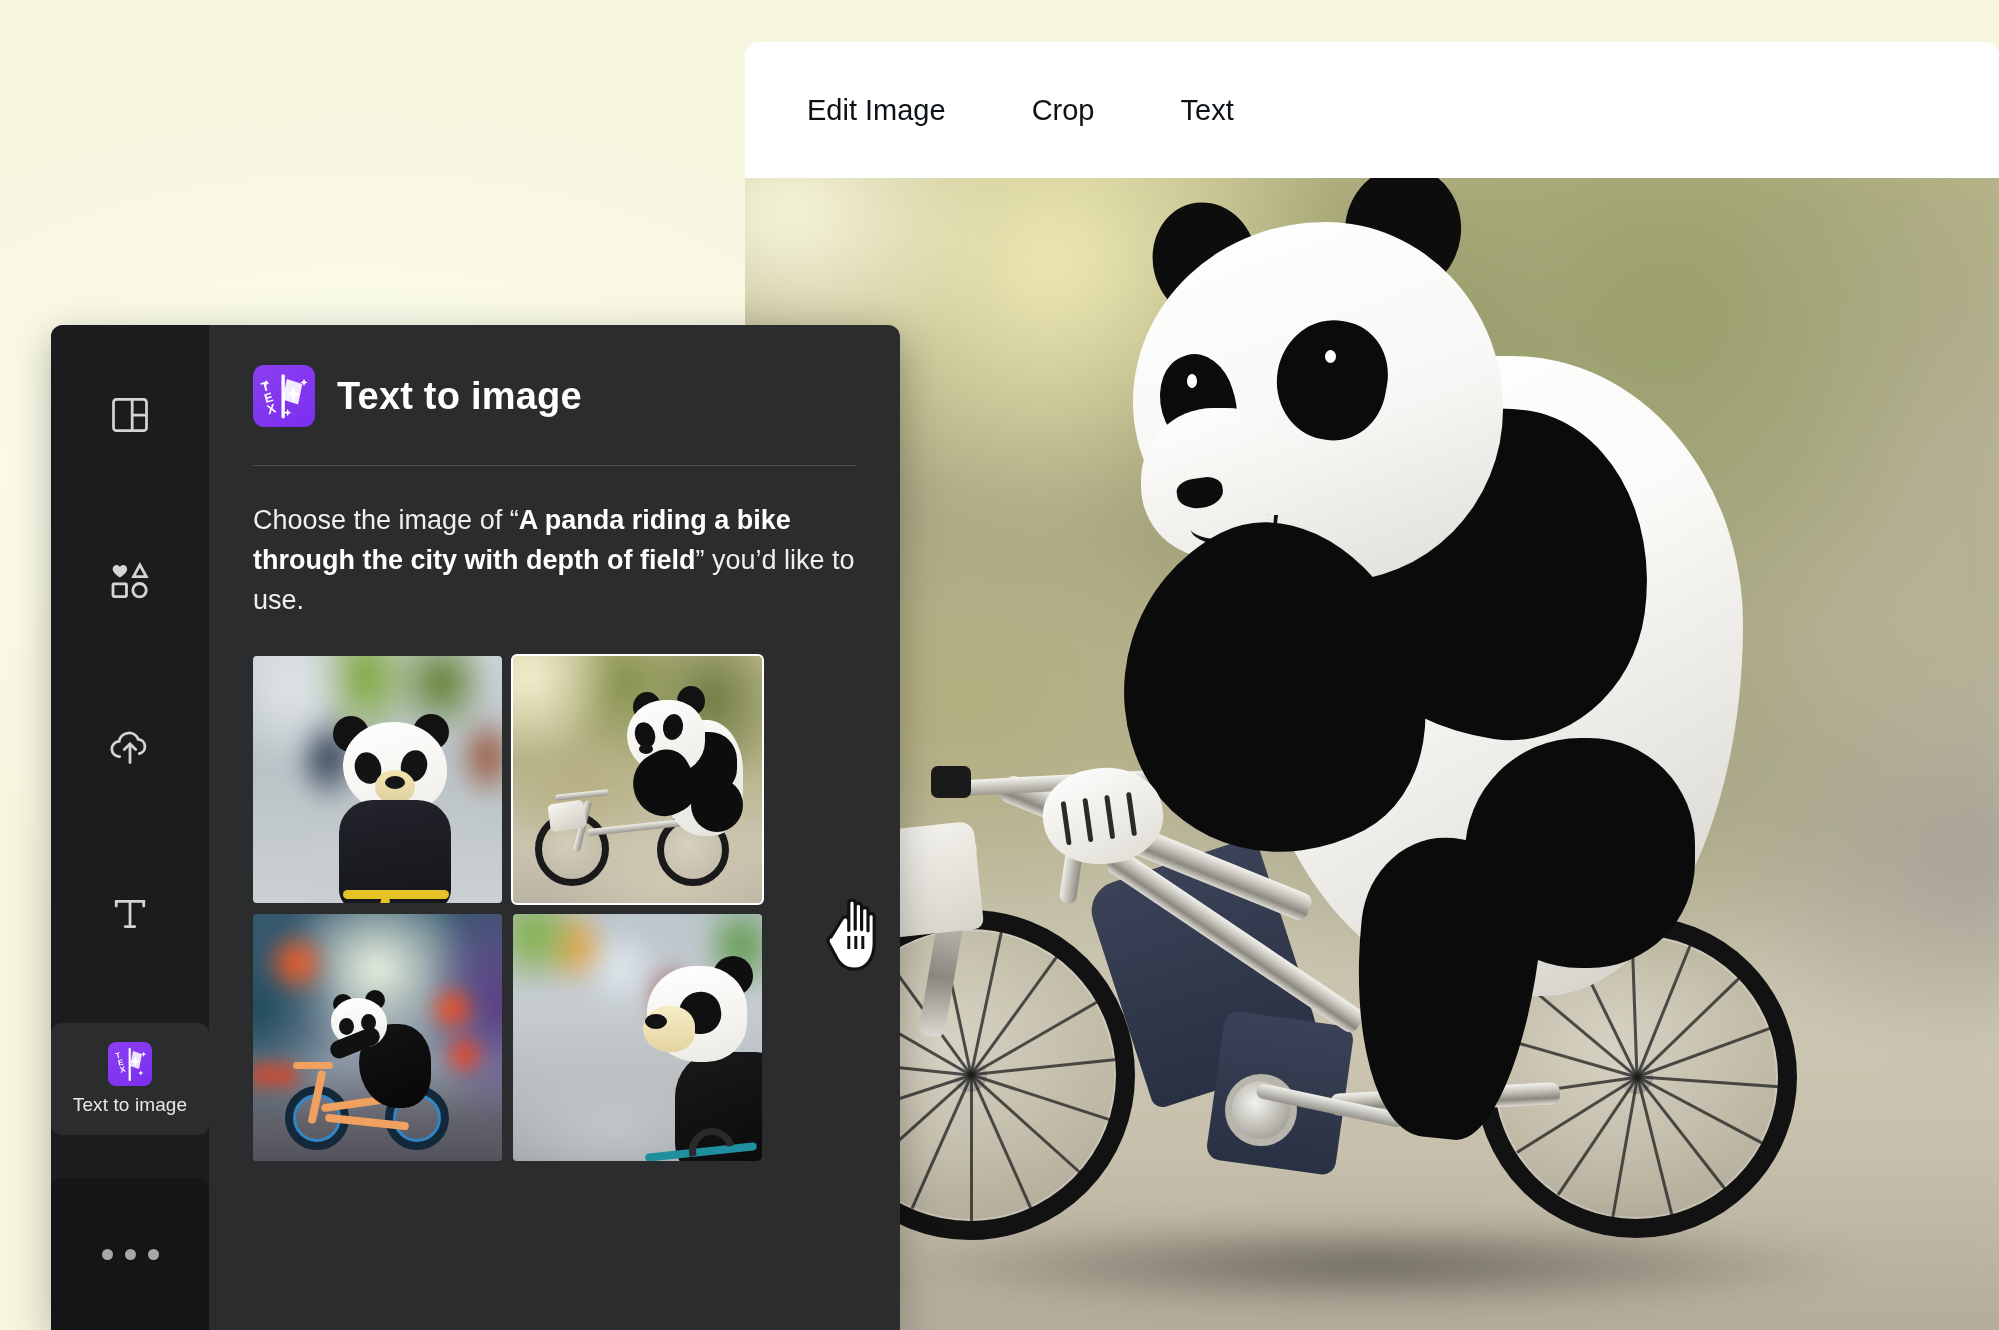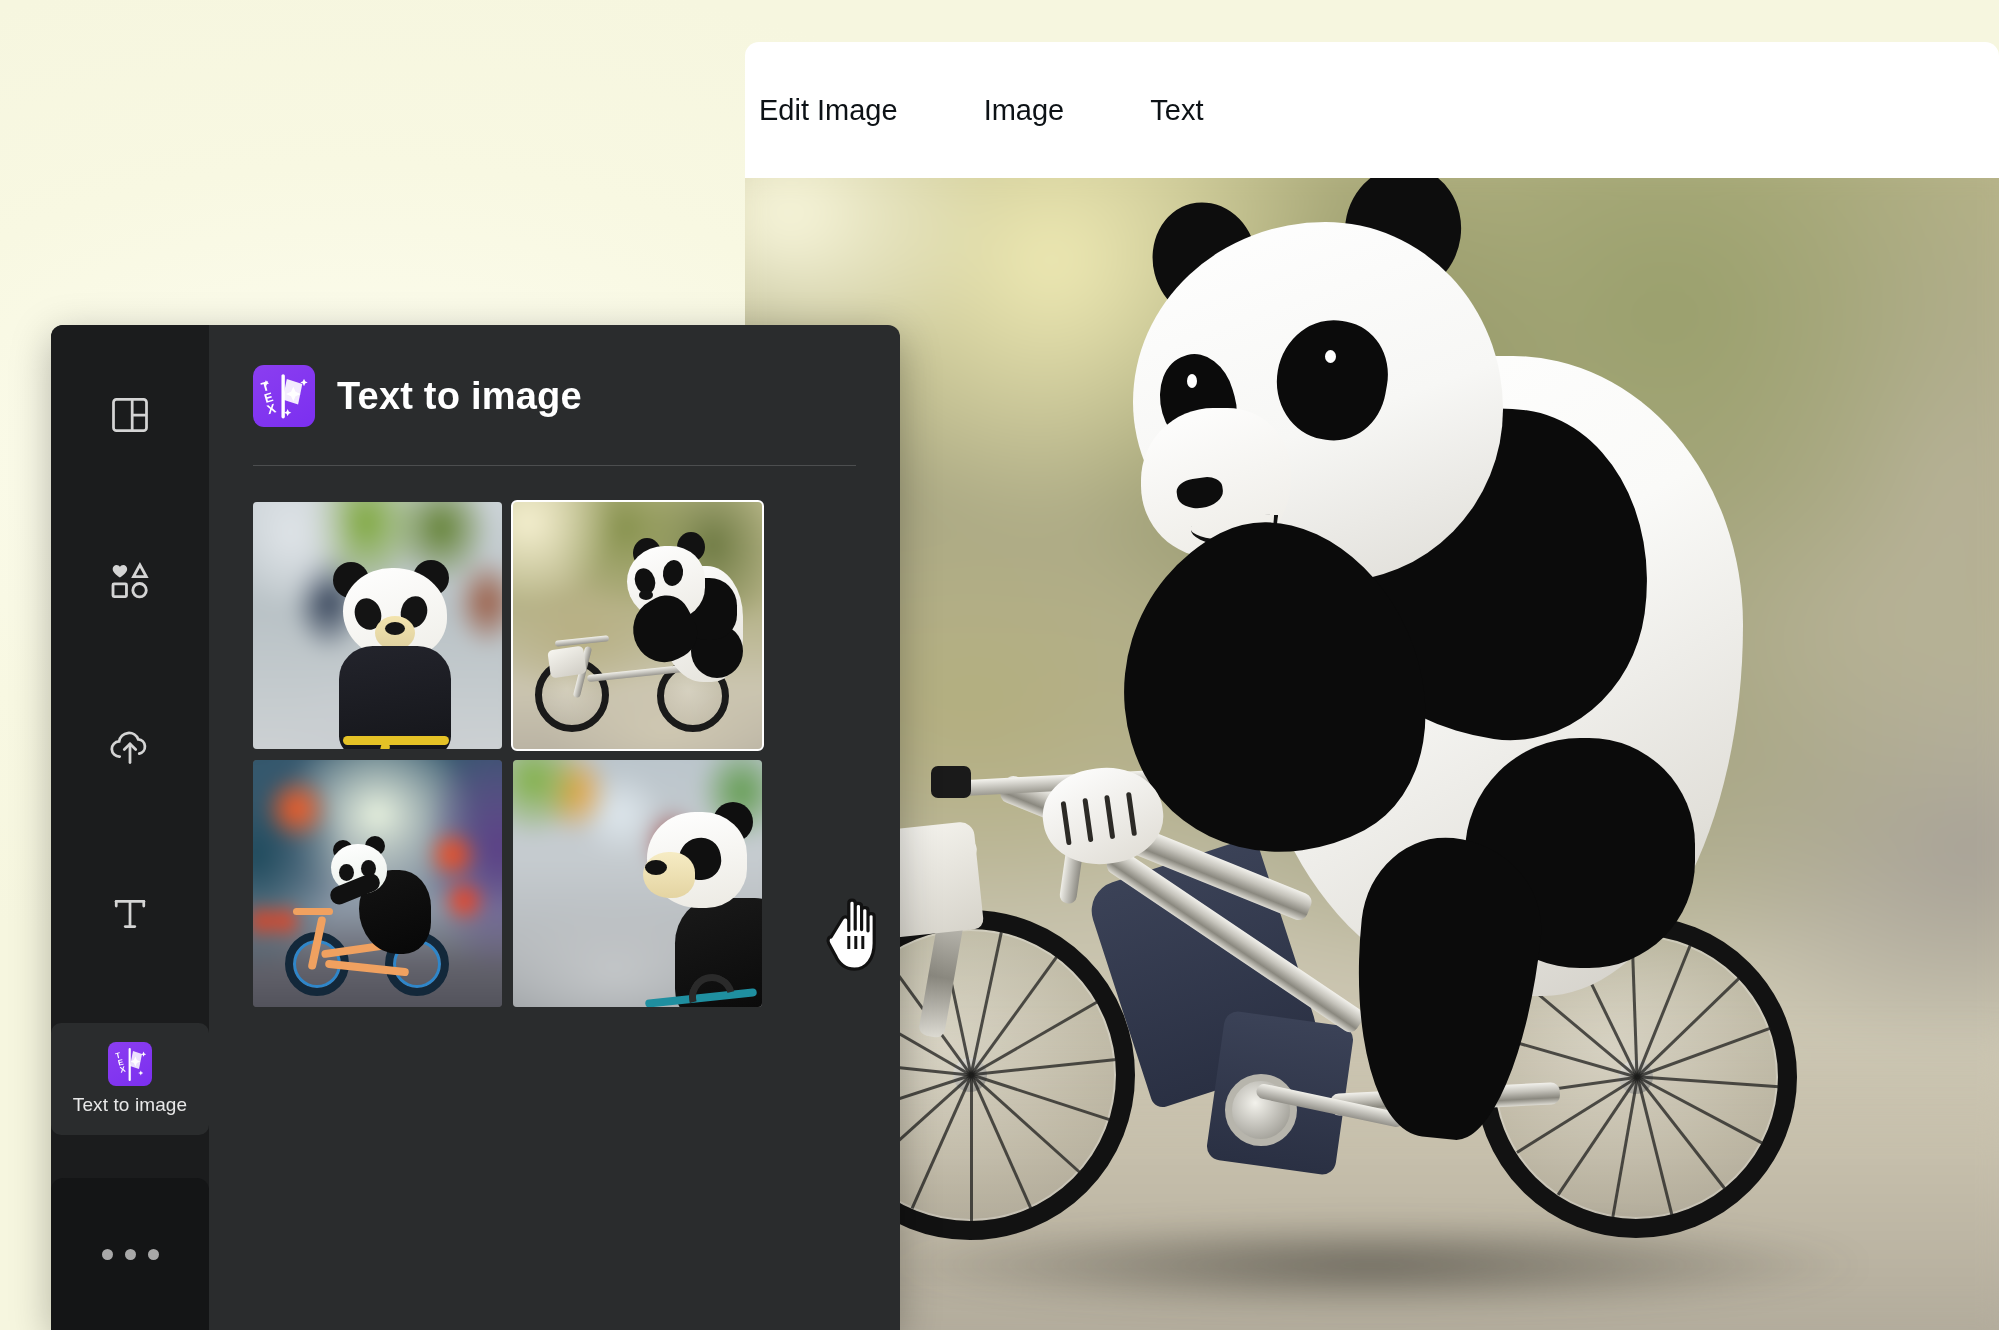--- a/index.html
+++ b/index.html
@@ -177,20 +177,21 @@
   }
 
   
   .toolbar {
     position: absolute;
     left: 745px; top: 42px;
     width: 1254px; height: 136px;
     background: #ffffff;
     border-radius: 14px 14px 0 0;
     display: flex; align-items: center;
+    padding-left: 48px;
     gap: 58px;
   }
   .tb-item {
     font-size: 29px; color: #0d1216; font-weight: 500;
     padding: 10px 14px; border-radius: 8px; cursor: pointer;
     white-space: nowrap;
   }
 
   
   .editor-panel {
@@ -493,21 +494,21 @@
       <span class="claw"></span>
         <span class="claw"></span>
         <span class="claw"></span>
         <span class="claw"></span>
     </div>
   </div>
 </div>
 
 <div class="toolbar">
   <div class="tb-item">Edit Image</div>
-  <div class="tb-item">Image</div>
+  <div class="tb-item">Crop</div>
   <div class="tb-item">Text</div>
 </div>
 
 <div class="editor-panel">
 
   <div class="rail">
 
     <div class="rail-item spaced">
       <span>
         <svg width="44" height="44" viewBox="0 0 24 24" fill="none" stroke="#d4d4d4" stroke-width="1.5">
@@ -593,20 +594,21 @@
             <text x="8" y="26" font-family="'Liberation Sans',sans-serif" font-size="9" font-weight="700" transform="rotate(-16 12 23)">E</text>
             <text x="10" y="34" font-family="'Liberation Sans',sans-serif" font-size="9" font-weight="700" transform="rotate(-16 14 31)">X</text>
           </g>
         </svg>
       </span>
       <span class="panel-title">Text to image</span>
     </div>
 
     <div class="divider"></div>
 
+    <div class="prompt-text"><span>Choose the image of “</span><b>A panda riding a bike through the city with depth of field</b><span>” you’d like to use.</span></div>
 
     <div class="grid">
 
       <div class="thumb">
         <div class="t1-bg"></div>
         <div class="t1-panda">
           <div class="t1-ear l"></div>
             <div class="t1-ear r"></div>
           <div class="t1-head"></div>
           <div class="t1-eye l"></div>

